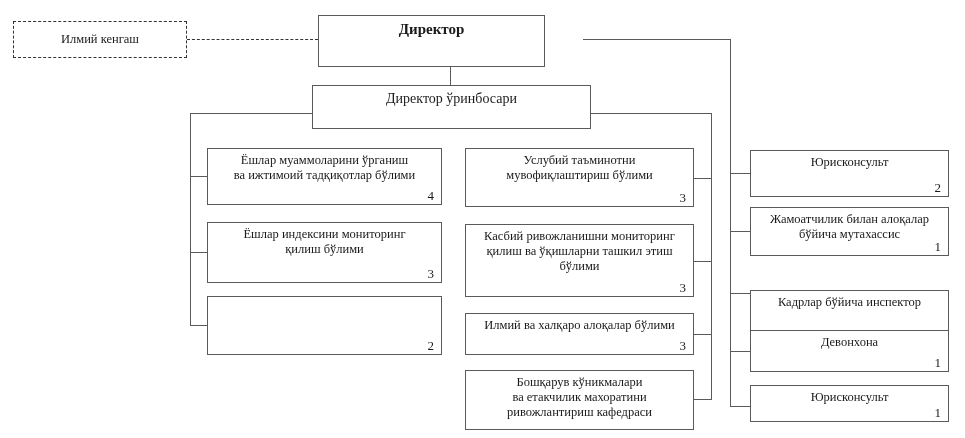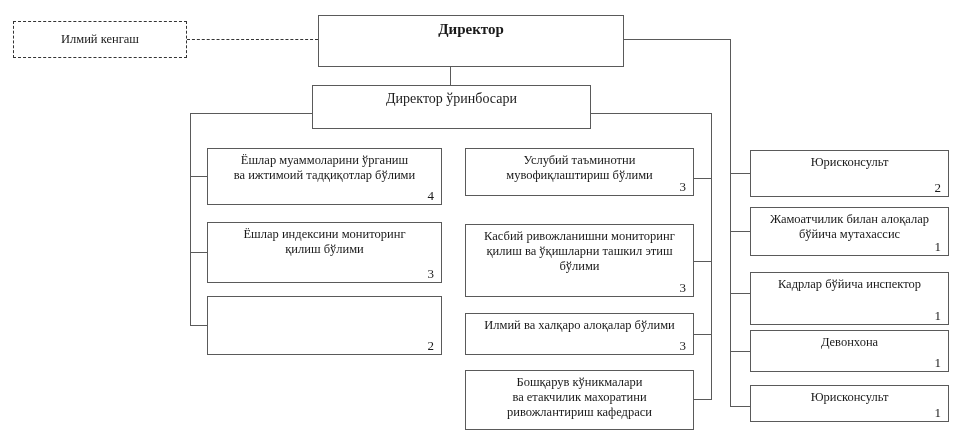--- a/index.html
+++ b/index.html
@@ -99,21 +99,21 @@
   <div class="conn v" style="left:711px; top:113px; height:287px;"></div>
   <div class="conn h" style="left:694px; top:178px; width:18px;"></div>
   <div class="conn h" style="left:694px; top:261px; width:18px;"></div>
   <div class="conn h" style="left:694px; top:334px; width:18px;"></div>
   <div class="conn h" style="left:694px; top:399px; width:18px;"></div>
 
   <div class="node dashed" style="left:13px; top:21px; width:174px; height:37px;">
     <div class="node-label">Илмий кенгаш</div>
   </div>
 
-  <div class="node root" style="left:318px; top:15px; width:306px; height:52px;">
+  <div class="node root" style="left:318px; top:15px; width:227px; height:52px;">
     <div class="node-label">Директор</div>
   </div>
 
   <div class="node deputy" style="left:312px; top:85px; width:279px; height:44px;">
     <div class="node-label">Директор ўринбосари</div>
   </div>
 
   <div class="node" style="left:207px; top:148px; width:235px; height:57px;">
     <div class="node-label">Ёшлар муаммоларини ўрганиш
 ва ижтимоий тадқиқотлар бўлими</div>
@@ -121,21 +121,21 @@
   </div>
   <div class="node" style="left:207px; top:222px; width:235px; height:61px;">
     <div class="node-label">Ёшлар индексини мониторинг
 қилиш бўлими</div>
     <div class="node-count">3</div>
   </div>
   <div class="node" style="left:207px; top:296px; width:235px; height:59px;">
     <div class="node-count">2</div>
   </div>
 
-  <div class="node" style="left:465px; top:148px; width:229px; height:48px;">
+  <div class="node" style="left:465px; top:148px; width:229px; height:59px;">
     <div class="node-label">Услубий таъминотни
 мувофиқлаштириш бўлими</div>
     <div class="node-count">3</div>
   </div>
   <div class="node" style="left:465px; top:224px; width:229px; height:73px;">
     <div class="node-label">Касбий ривожланишни мониторинг
 қилиш ва ўқишларни ташкил этиш
 бўлими</div>
     <div class="node-count">3</div>
   </div>
@@ -152,21 +152,21 @@
 
   <div class="node" style="left:750px; top:150px; width:199px; height:47px;">
     <div class="node-label">Юрисконсульт</div>
     <div class="node-count">2</div>
   </div>
   <div class="node" style="left:750px; top:207px; width:199px; height:49px;">
     <div class="node-label">Жамоатчилик билан алоқалар
 бўйича мутахассис</div>
     <div class="node-count">1</div>
   </div>
-  <div class="node" style="left:750px; top:272px; width:199px; height:53px;">
+  <div class="node" style="left:750px; top:290px; width:199px; height:53px;">
     <div class="node-label">Кадрлар бўйича инспектор</div>
     <div class="node-count">1</div>
   </div>
   <div class="node" style="left:750px; top:330px; width:199px; height:42px;">
     <div class="node-label">Девонхона</div>
     <div class="node-count">1</div>
   </div>
   <div class="node" style="left:750px; top:385px; width:199px; height:37px;">
     <div class="node-label">Юрисконсульт</div>
     <div class="node-count">1</div>

